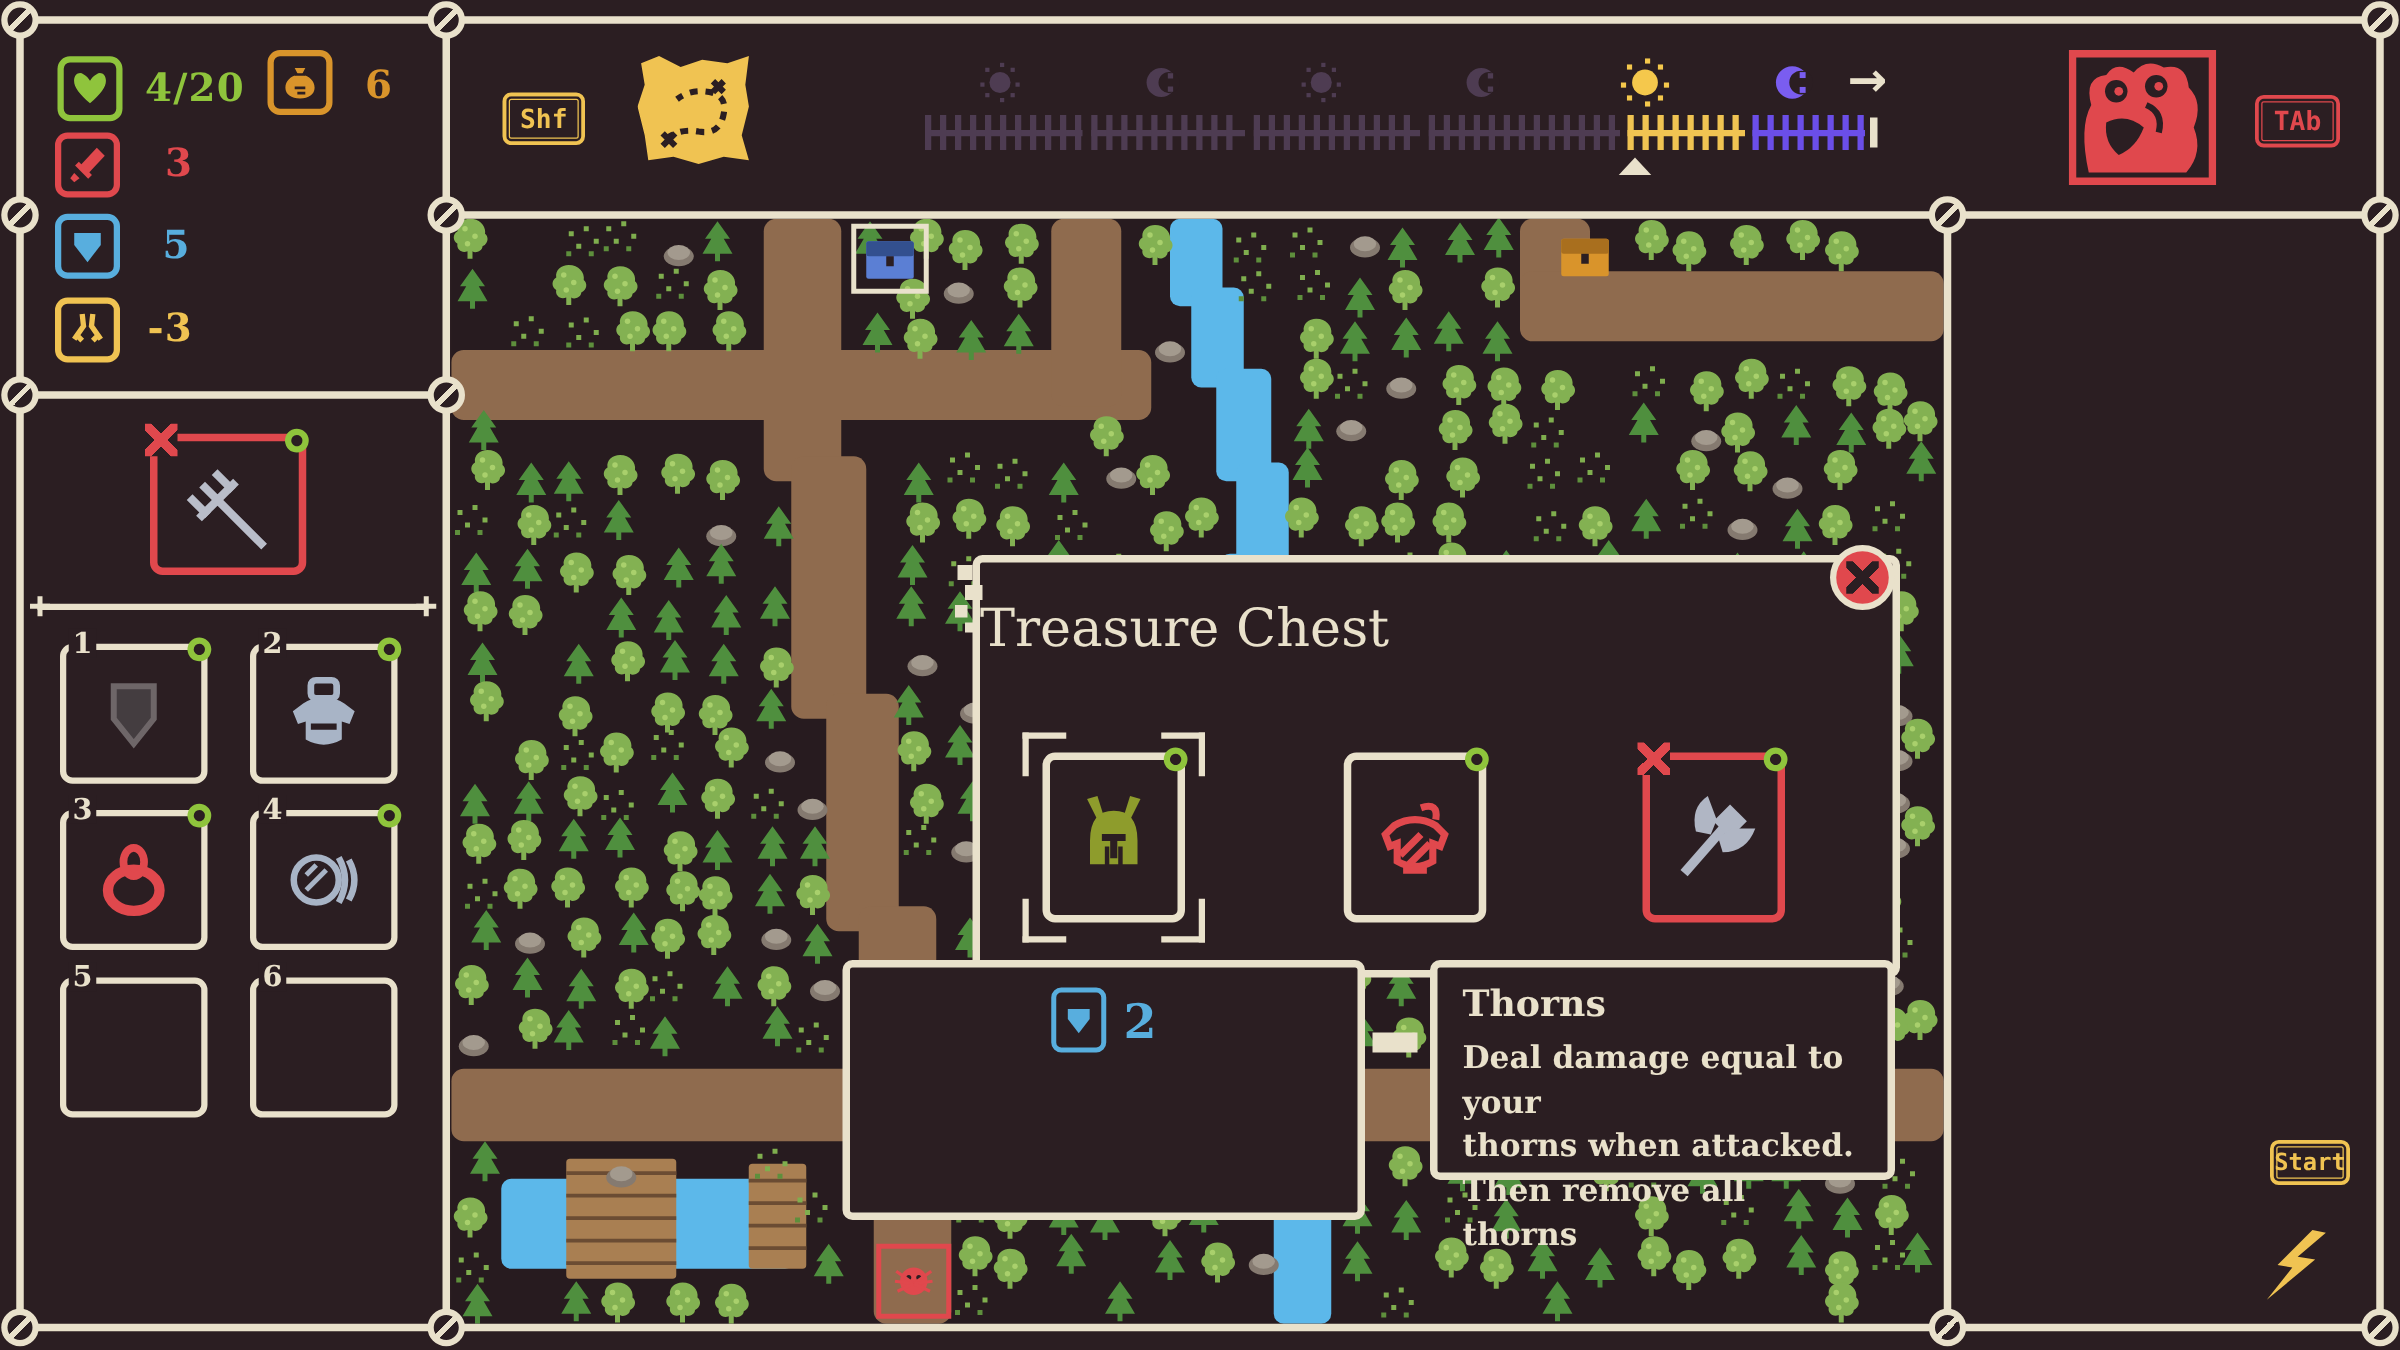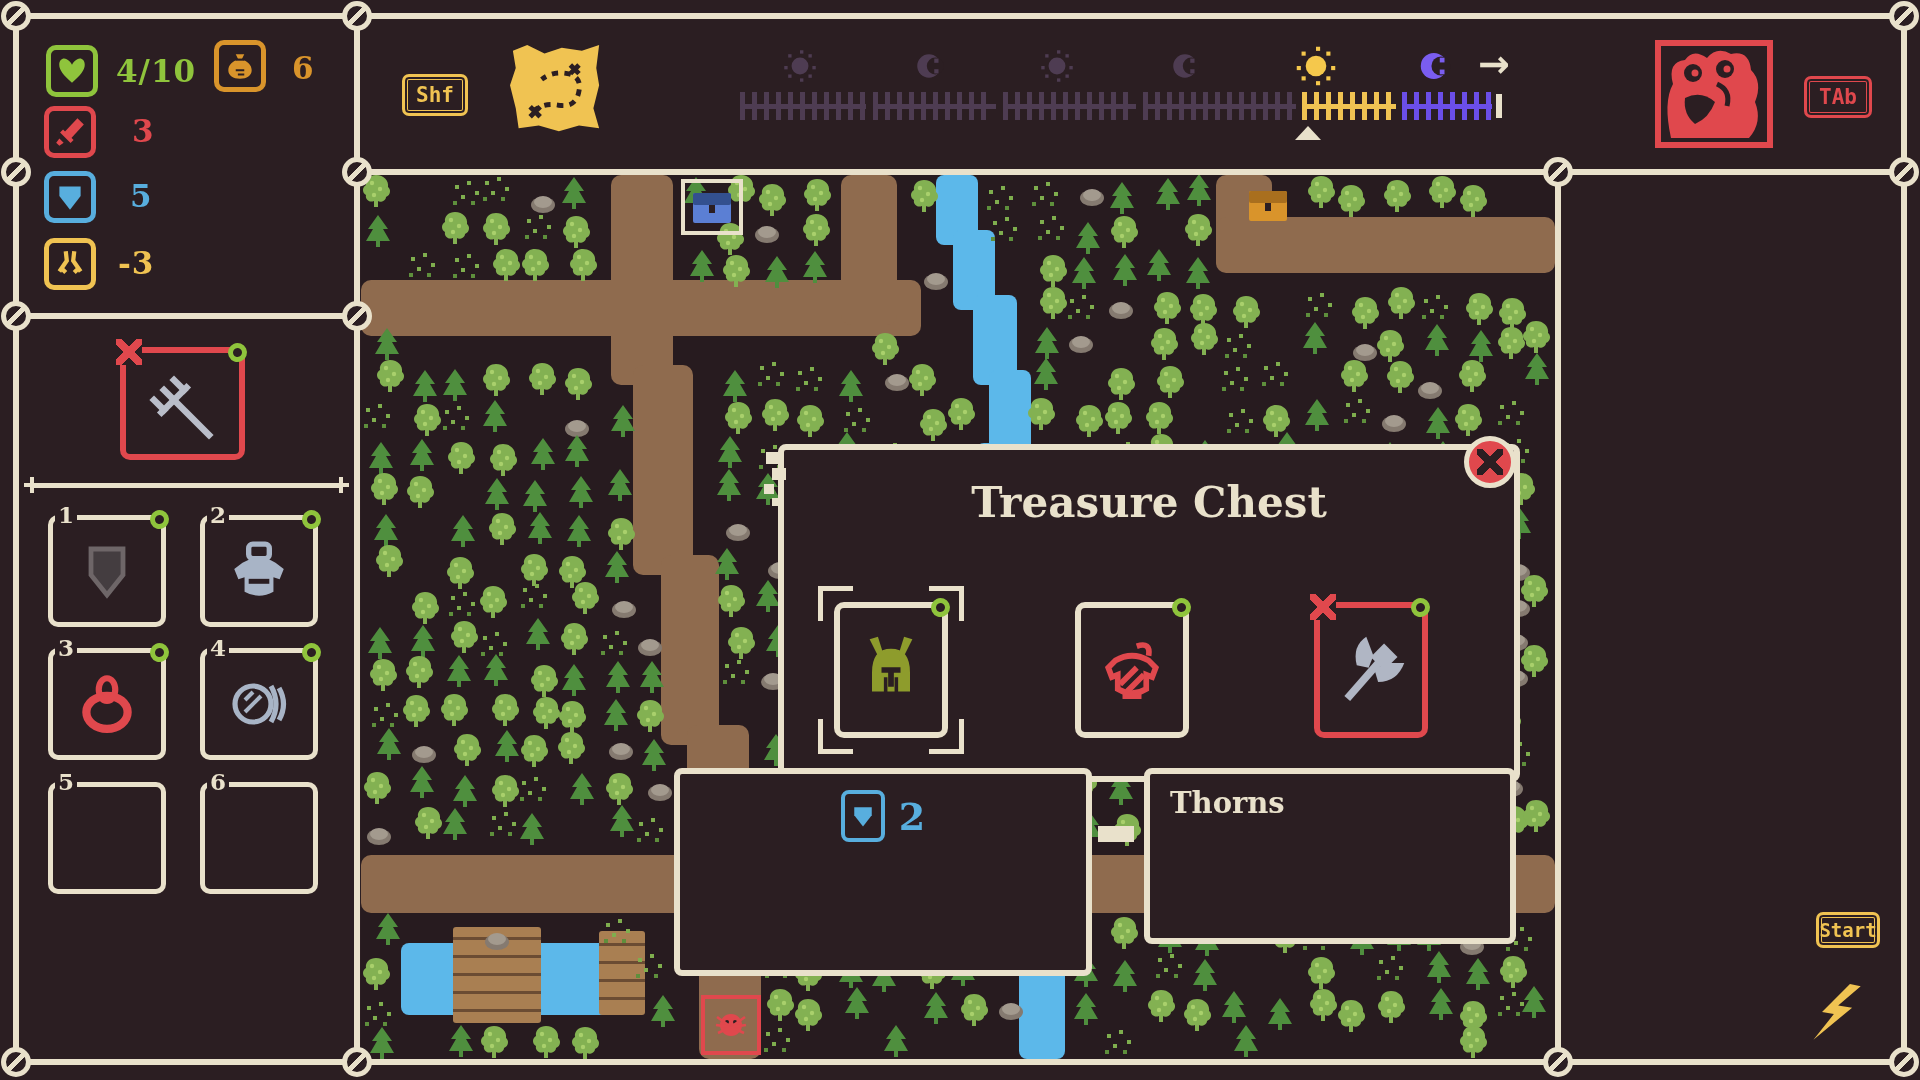--- a/index.html
+++ b/index.html
@@ -36,21 +36,21 @@
   
   .panel-card{position:absolute;background:#2b1e22;border:6px solid #e9e1cb;border-radius:8px;
               box-sizing:border-box;z-index:10;}
   .item-frame{position:absolute;width:114px;height:136px;border:6px solid #e9e1cb;border-radius:10px;
               box-sizing:border-box;display:flex;align-items:center;justify-content:center;}
   .bracket{position:absolute;width:30px;height:30px;border:0 solid #e9e1cb;}
   .bk-tl{top:0;left:0;border-top-width:5px;border-left-width:5px;}
   .bk-tr{top:0;right:0;border-top-width:5px;border-right-width:5px;}
   .bk-bl{bottom:0;left:0;border-bottom-width:5px;border-left-width:5px;}
   .bk-br{bottom:0;right:0;border-bottom-width:5px;border-right-width:5px;}
-  .tl-title{font-weight:bold;text-align:center;}
+  .tl-title{font-weight:normal;text-align:left;}
   .olive{color:#96a32e;font-weight:bold;}
   .blue{color:#58aede;font-weight:bold;}
 </style>
 </head>
 <body>
 
 <div class="stage">
 
   <svg id="worldmap" class="abs" style="left:361px;top:175px;z-index:1;" width="1194" height="884" viewBox="0 0 1194 884">
     <defs>
@@ -615,21 +615,21 @@
   <div class="bar" style="left:30px;top:483px;width:312px;height:5px;z-index:5;"></div>
   <div class="plus" style="left:32px;top:485px;"></div>
   <div class="plus" style="left:341px;top:485px;"></div>
 
   <div>
     <div class="stat-ico" style="left:46px;top:45px;border-color:#8fc43c;">
       <svg width="34" height="34" viewBox="0 0 32 32">
           <path d="M16 27 C8 20 4 15 4 10 C4 5 8 3 11 5 C13 6 15 8 16 10 C17 8 19 6 21 5 C24 3 28 5 28 10 C28 15 24 20 16 27 Z" fill="#8fc43c"></path>
         </svg>
     </div>
-    <div class="stat-val" style="left:116px;top:53px;color:#8fc43c;">4/10</div>
+    <div class="stat-val" style="left:116px;top:53px;color:#8fc43c;">4/20</div>
 
     <div class="stat-ico" style="left:214px;top:40px;border-color:#d9942b;">
       <svg width="34" height="34" viewBox="0 0 32 32">
           <path d="M12 5 h8 l-2.5 5 c5.5 1 9.5 5 9.5 10 c0 5 -4.5 8 -11 8 c-6.5 0 -11 -3 -11 -8 c0 -5 4 -9 9.5 -10 z" fill="#d9942b"></path>
           <path d="M12 10 h8" stroke="#2b1e22" stroke-width="2"></path>
           <path d="M12 20 h8 M14 24 h6" stroke="#2b1e22" stroke-width="2"></path>
         </svg>
     </div>
     <div class="stat-val" style="left:292px;top:50px;color:#d9942b;">6</div>
 
@@ -939,20 +939,25 @@
           </svg>
       </div>
       <span class="blue" style="font-size:38px;">2</span>
     </div>
   </div>
 
   <div class="bar" style="left:1098px;top:826px;width:36px;height:16px;z-index:12;"></div>
 
   <div class="panel-card" style="left:1144px;top:768px;width:372px;height:176px;z-index:12;padding:12px 20px;">
     <div style="font-size:29px;font-weight:bold;">Thorns</div>
+    <div style="font-size:25px;font-weight:bold;margin-top:8px;line-height:1.42;">
+      <div>Deal damage equal to your</div>
+      <div>thorns when attacked.</div>
+      <div>Then remove all thorns</div>
+    </div>
   </div>
 
 <div class="node" style="left: 16px; top: 16px;"></div>
     <div class="node" style="left: 357px; top: 16px;"></div>
     <div class="node" style="left: 1904px; top: 16px;"></div>
     <div class="node" style="left: 16px; top: 172px;"></div>
     <div class="node" style="left: 357px; top: 172px;"></div>
     <div class="node" style="left: 1558px; top: 172px;"></div>
     <div class="node" style="left: 1904px; top: 172px;"></div>
     <div class="node" style="left: 16px; top: 316px;"></div>

